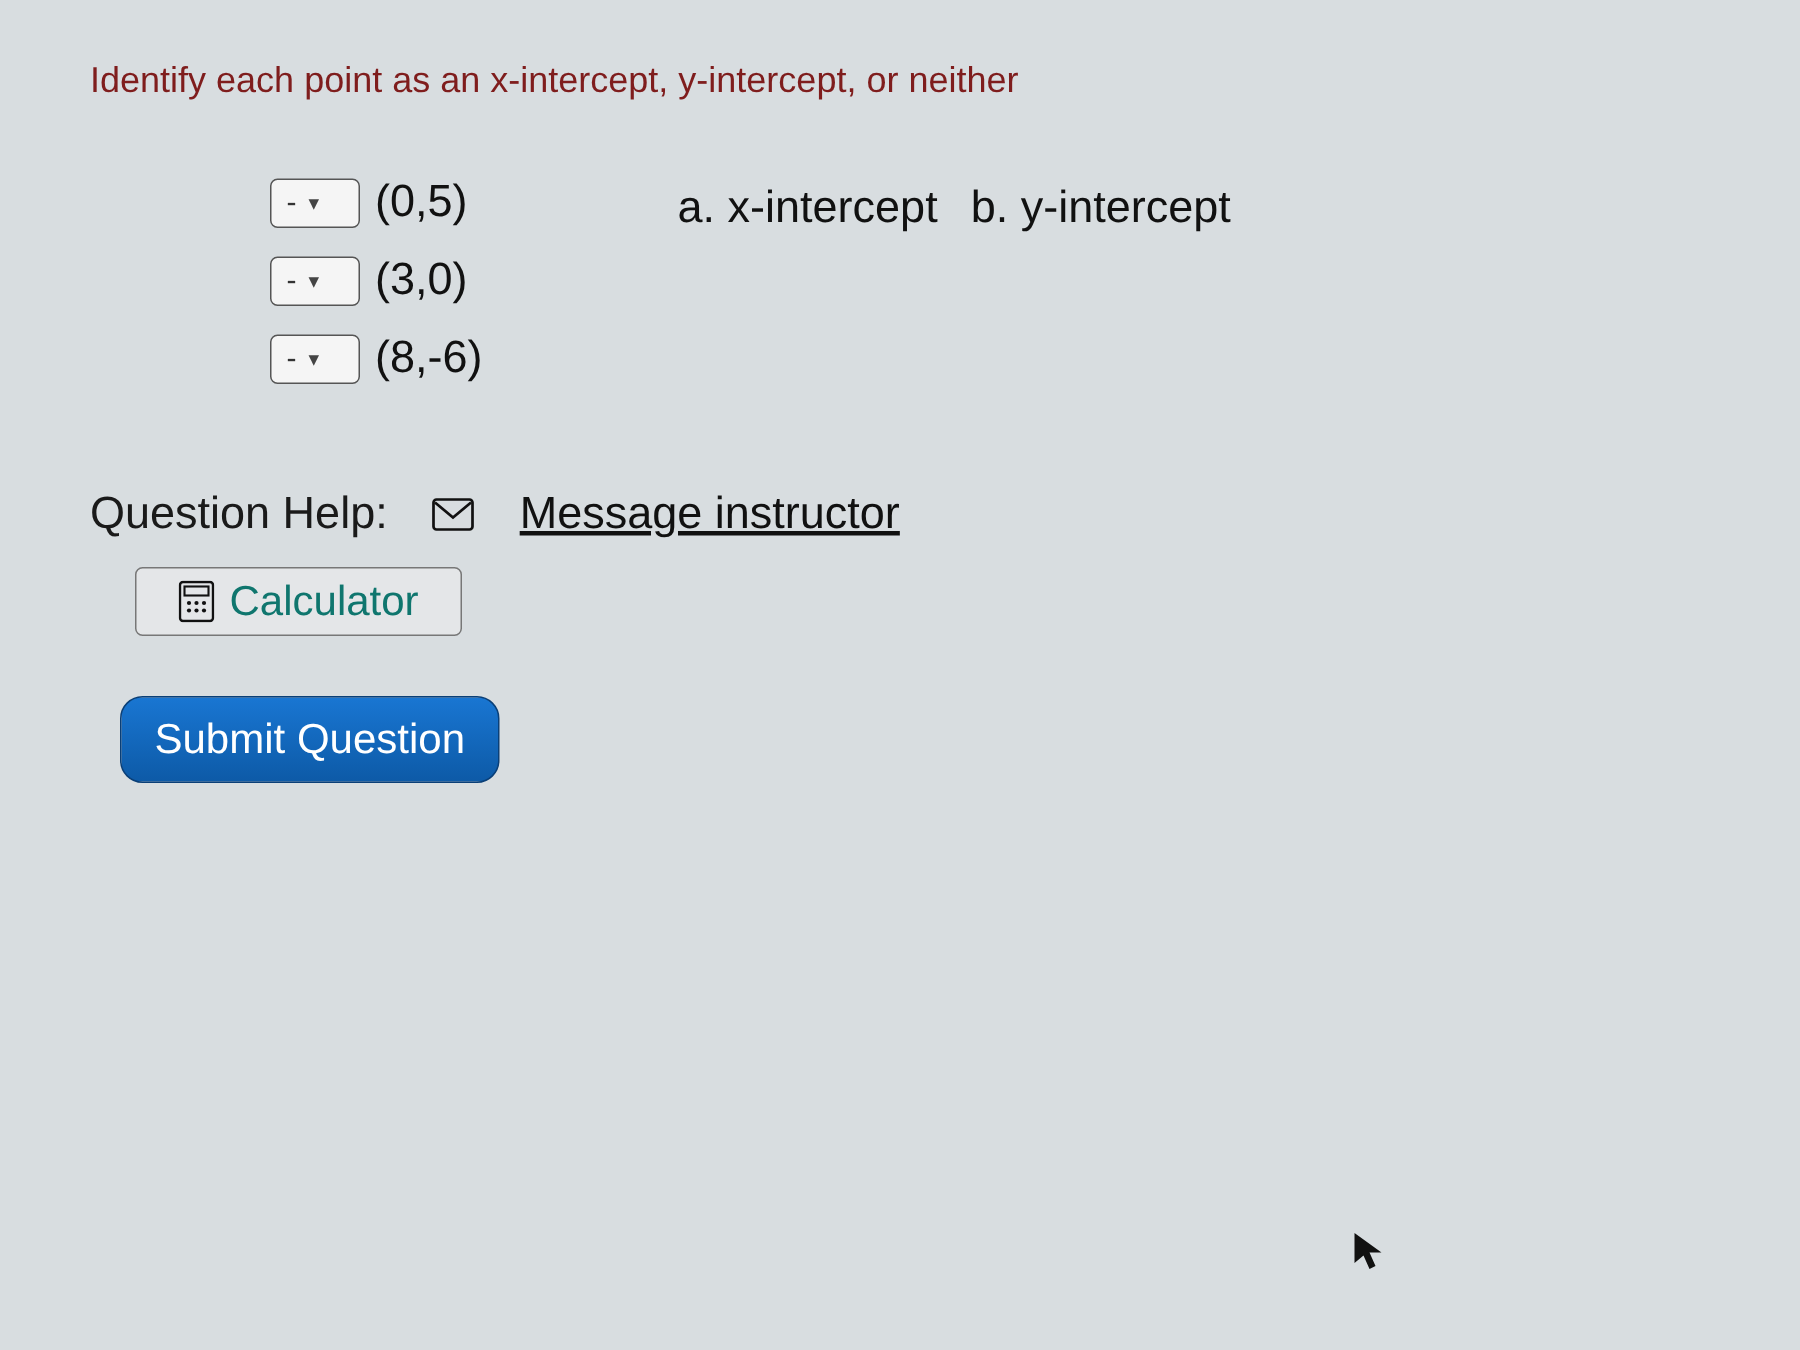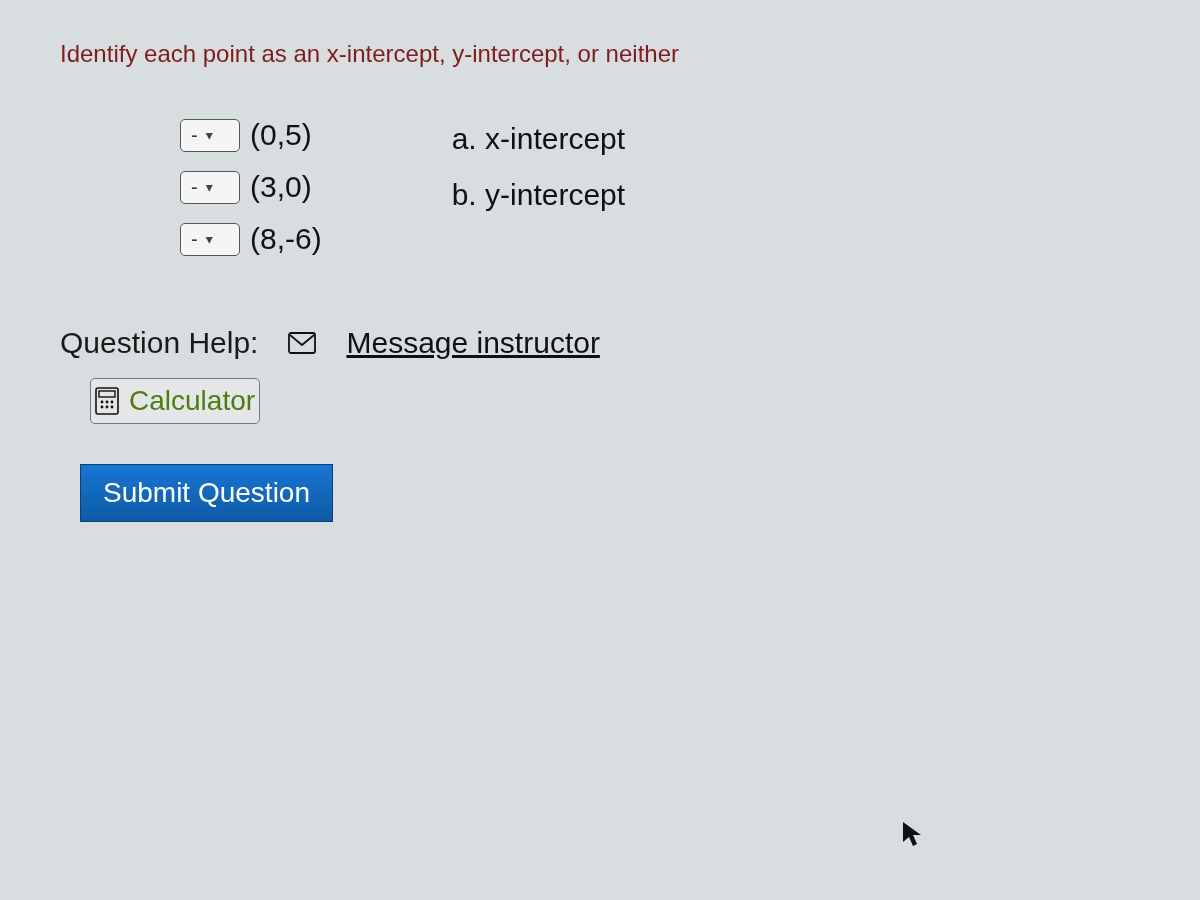--- a/index.html
+++ b/index.html
@@ -57,21 +57,21 @@
       font-size: 14px;
       color: #444;
     }
     .point-label {
       font-size: 30px;
       color: #111;
       text-align: right;
     }
     .right-col {
       display: flex;
-      flex-direction: column;
+      flex-direction: row;
       gap: 22px;
       padding-top: 4px;
     }
     .choice-label {
       font-size: 30px;
       color: #111;
     }
     .help-row {
       display: flex;
       align-items: center;
@@ -89,38 +89,38 @@
       color: #111;
       cursor: pointer;
     }
     .calculator-btn {
       display: inline-flex;
       align-items: center;
       gap: 10px;
       border: 1.5px solid #777;
       border-radius: 5px;
       background: #e4e6e8;
-      padding: 6px 4px;
+      padding: 6px 28px;
       font-size: 28px;
-      color: #4d7c0f;
+      color: #0f766e;
       cursor: pointer;
       margin-left: 30px;
       margin-bottom: 40px;
     }
     .calc-icon {
       width: 24px;
       height: 28px;
       flex-shrink: 0;
     }
     .submit-btn {
       display: inline-block;
       background: linear-gradient(#1976d2, #0d5aa7);
       color: #fff;
       border: 1px solid #0a3f77;
-      border-radius: 0;
+      border-radius: 15px;
       padding: 12px 22px;
       font-size: 28px;
       cursor: pointer;
       margin-left: 20px;
     }
     .cursor-arrow {
       position: absolute;
       left: 900px;
       top: 820px;
     }

